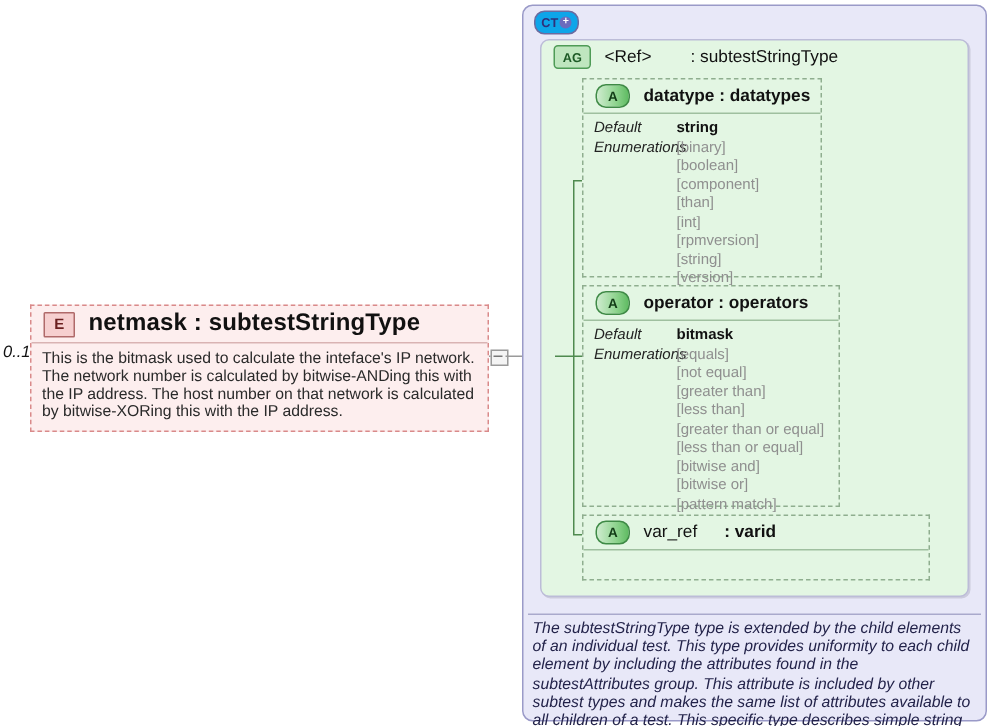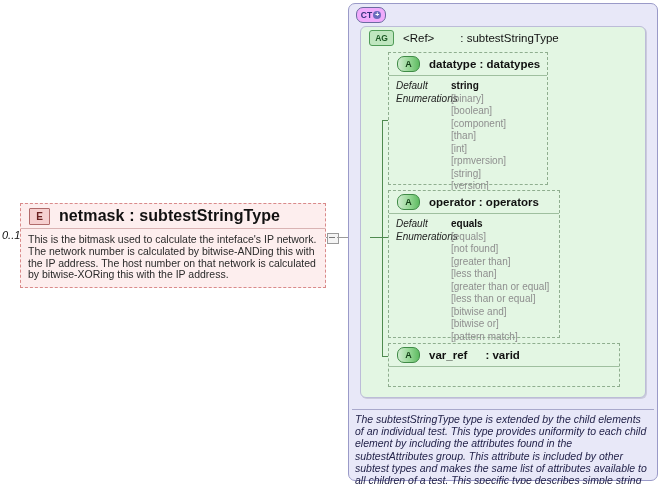--- a/index.html
+++ b/index.html
@@ -72,21 +72,21 @@
     box-sizing:border-box;
   }
   #type-header{
     position:absolute;left:0;top:0;right:0;height:22px;
     display:flex;align-items:center;padding-left:7px;
   }
   .badge-ct{
     width:28px;height:14px;
     border:1px solid #6b6ba0;
     border-radius:7px;
-    background:#f0abfc;
+    background:#0ea5e9;
     display:flex;align-items:center;justify-content:center;
     gap:1px;
     flex:none;
   }
   .badge-ct .ct-text{font-size:8.5px;font-weight:bold;color:#30307a;line-height:1;}
   .badge-ct .ct-plus{
     width:8px;height:8px;border-radius:50%;
     background:#6b6bbd;color:#fff;font-size:7px;line-height:8px;
     text-align:center;font-weight:bold;
   }
@@ -168,21 +168,21 @@
   #attr-varref .attr-body{padding-top:4px;}
   #varref-pattern-label{
     width:52px;flex:none;padding-left:7px;box-sizing:border-box;
     font-style:italic;font-size:10px;color:#222;
   }
   #varref-pattern-value{
     font-size:9.5px;color:#555;
     font-family:"Liberation Sans", sans-serif;
     white-space:nowrap;
   }
-  #varref-title-name{margin-left:9px;font-size:11.5px;font-weight:bold;color:#111;text-align:right;}
+  #varref-title-name{margin-left:9px;font-size:11.5px;font-weight:normal;color:#111;text-align:right;}
   #varref-title-type{margin-left:18px;font-size:11.5px;font-weight:bold;color:#111;}
 
   
   #type-doc-sep{ left:352px; top:409px; width:302px; height:1px; background:#a9a9cc;}
   #type-doc{
     left:355px; top:413px; width:296px;
     font-style:italic;font-size:10.5px;line-height:12.2px;color:#23234a;
   }
 </style>
 </head>
@@ -254,23 +254,23 @@
   <div class="attr-head">
     <span class="badge-a">A</span>
     <span class="attr-title">operator : operators</span>
   </div>
   <div class="attr-body">
     <div class="facet-labels">
       <div>Default</div>
       <div>Enumerations</div>
     </div>
     <div class="facet-values">
-      <div class="facet-default">equals</div>
+      <div class="facet-default">bitmask</div>
       <div class="facet-enum">[equals]</div>
-      <div class="facet-enum">[not found]</div>
+      <div class="facet-enum">[not equal]</div>
       <div class="facet-enum">[greater than]</div>
       <div class="facet-enum">[less than]</div>
       <div class="facet-enum">[greater than or equal]</div>
       <div class="facet-enum">[less than or equal]</div>
       <div class="facet-enum">[bitwise and]</div>
       <div class="facet-enum">[bitwise or]</div>
       <div class="facet-enum">[pattern match]</div>
     </div>
   </div>
 </div>

